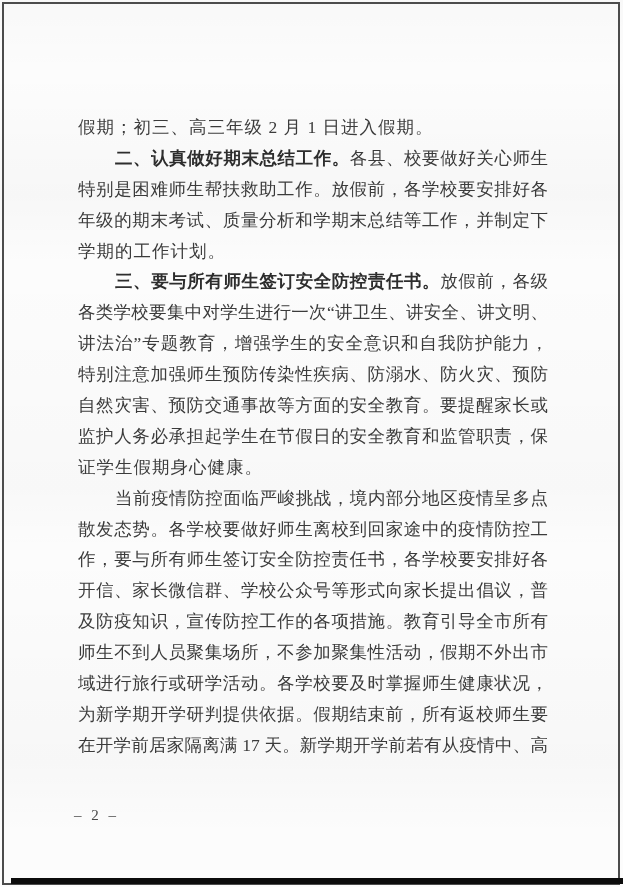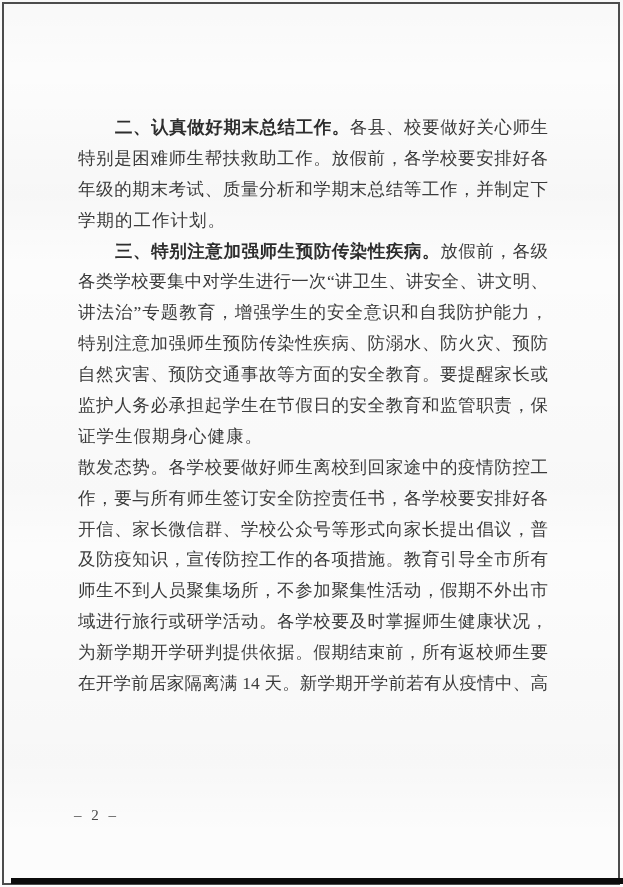--- a/index.html
+++ b/index.html
@@ -86,35 +86,37 @@
   }
 </style>
 </head>
 <body>
 
 <div class="page">
   <div class="scan-frame"></div>
   <div class="scan-bottom-bar"></div>
 
   <div class="doc-text">
+      <div class="line">假期；初三、高三年级 2 月 1 日进入假期。</div>
       <div class="line fill indent"><span class="b">二、认真做好期末总结工作。</span>各县、校要做好关心师生</div>
       <div class="line fill">特别是困难师生帮扶救助工作。放假前，各学校要安排好各</div>
       <div class="line fill">年级的期末考试、质量分析和学期末总结等工作，并制定下</div>
       <div class="line">学期的工作计划。</div>
-      <div class="line fill indent"><span class="b">三、特别注意加强师生预防传染性疾病。</span>放假前，各级</div>
+      <div class="line fill indent"><span class="b">三、要与所有师生签订安全防控责任书。</span>放假前，各级</div>
       <div class="line fill">各类学校要集中对学生进行一次“讲卫生、讲安全、讲文明、</div>
       <div class="line fill">讲法治”专题教育，增强学生的安全意识和自我防护能力，</div>
       <div class="line fill">特别注意加强师生预防传染性疾病、防溺水、防火灾、预防</div>
       <div class="line fill">自然灾害、预防交通事故等方面的安全教育。要提醒家长或</div>
       <div class="line fill">监护人务必承担起学生在节假日的安全教育和监管职责，保</div>
       <div class="line">证学生假期身心健康。</div>
+      <div class="line fill indent">当前疫情防控面临严峻挑战，境内部分地区疫情呈多点</div>
       <div class="line fill">散发态势。各学校要做好师生离校到回家途中的疫情防控工</div>
       <div class="line fill">作，要与所有师生签订安全防控责任书，各学校要安排好各</div>
       <div class="line fill">开信、家长微信群、学校公众号等形式向家长提出倡议，普</div>
       <div class="line fill">及防疫知识，宣传防控工作的各项措施。教育引导全市所有</div>
       <div class="line fill">师生不到人员聚集场所，不参加聚集性活动，假期不外出市</div>
       <div class="line fill">域进行旅行或研学活动。各学校要及时掌握师生健康状况，</div>
       <div class="line fill">为新学期开学研判提供依据。假期结束前，所有返校师生要</div>
-      <div class="line fill">在开学前居家隔离满 14 天。新学期开学前若有从疫情中、高</div>
+      <div class="line fill">在开学前居家隔离满 17 天。新学期开学前若有从疫情中、高</div>
     </div>
 
   <div class="page-number">– 2 –</div>
 </div>
 
 </body></html>

